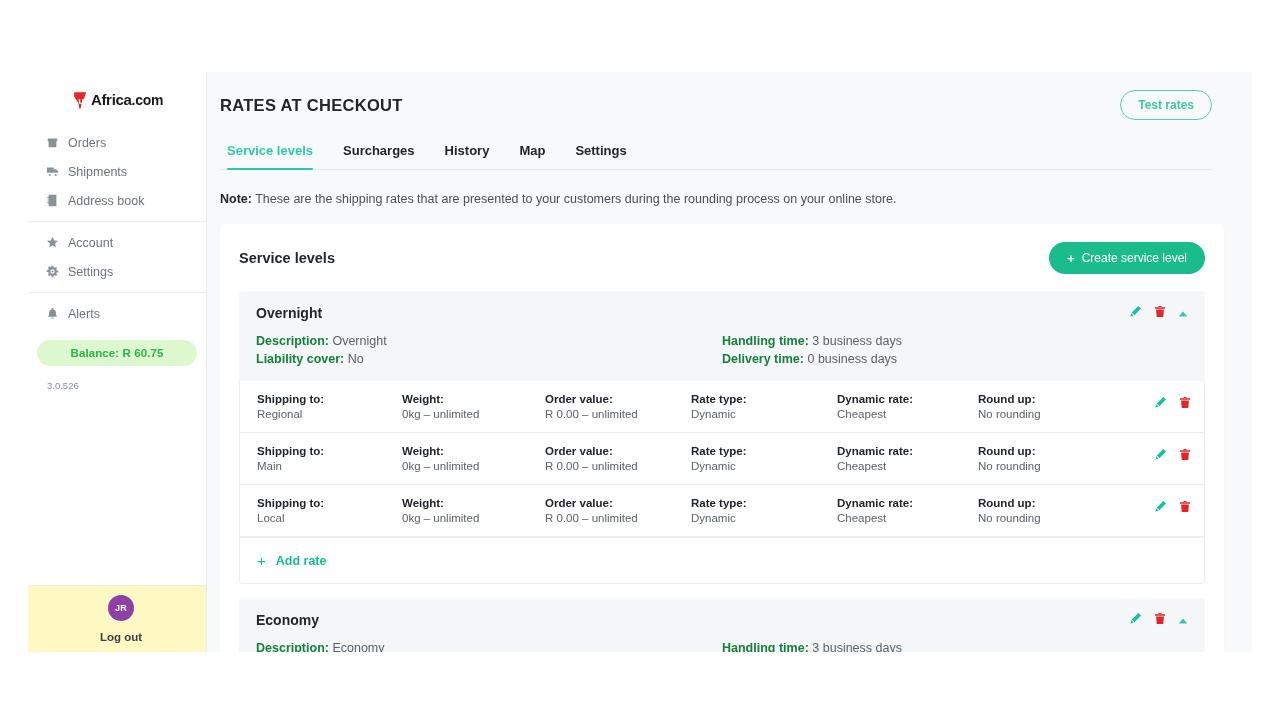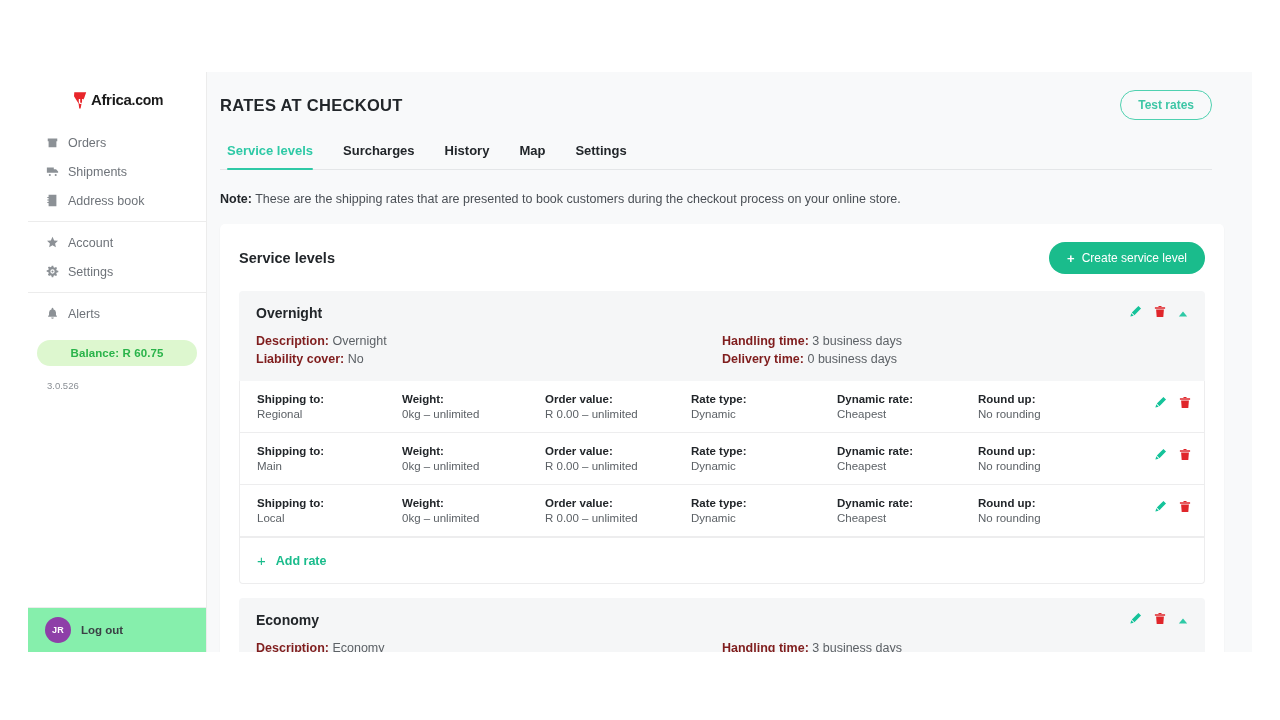--- a/index.html
+++ b/index.html
@@ -101,21 +101,22 @@
 
   .sidebar-footer {
     position: absolute;
     left: 0; bottom: 0;
     width: 100%;
     border-top: 1px solid #ececec;
     padding: 9px 9px 9px 17px;
     display: flex;
     align-items: center;
     gap: 10px;
-    background: #86efac;
+    background: #fef9c3;
+    flex-direction: column;
   }
   .avatar {
     width: 26px; height: 26px;
     border-radius: 50%;
     background: #8e3fa8;
     color: #fff;
     font-size: 9px;
     font-weight: bold;
     display: flex;
     align-items: center;
@@ -245,21 +246,21 @@
   .icon-btn {
     background: none; border: none; padding: 0; cursor: pointer;
     display: inline-flex; align-items: center; justify-content: center;
   }
   .meta-grid {
     display: grid;
     grid-template-columns: 1fr 1fr;
     row-gap: 4px;
   }
   .meta-line { font-size: 12.5px; color: #5c6166; }
-  .meta-line b { color: #7f1d1d; }
+  .meta-line b { color: #15803d; }
 
   .rates { background: #ffffff; border: 1px solid #ededee; border-top: none; }
   .rate-row {
     display: flex;
     align-items: flex-start;
     padding: 12px 13px 12px 17px;
     border-bottom: 1px solid #ededee;
   }
   .rate-col { flex: 0 0 auto; }
   .rate-col .k { font-size: 11.5px; font-weight: bold; color: #22262a; display: block; margin-bottom: 3px; }
@@ -393,21 +394,21 @@
       <div class="tabs" id="tabs">
           <div class="tab active">Service levels</div>
           <div class="tab">Surcharges</div>
           <div class="tab">History</div>
           <div class="tab">Map</div>
           <div class="tab">Settings</div>
         </div>
     </div>
 
     <div class="note">
-      <b>Note:</b><span> These are the shipping rates that are presented to book customers during the checkout process on your online store.</span>
+      <b>Note:</b><span> These are the shipping rates that are presented to your customers during the rounding process on your online store.</span>
     </div>
 
     <div class="scroll-area">
       <div class="card">
         <div class="card-head">
           <div class="card-title">Service levels</div>
           <button class="btn-create">
             <span class="plus">+</span>
             <span>Create service level</span>
           </button>

